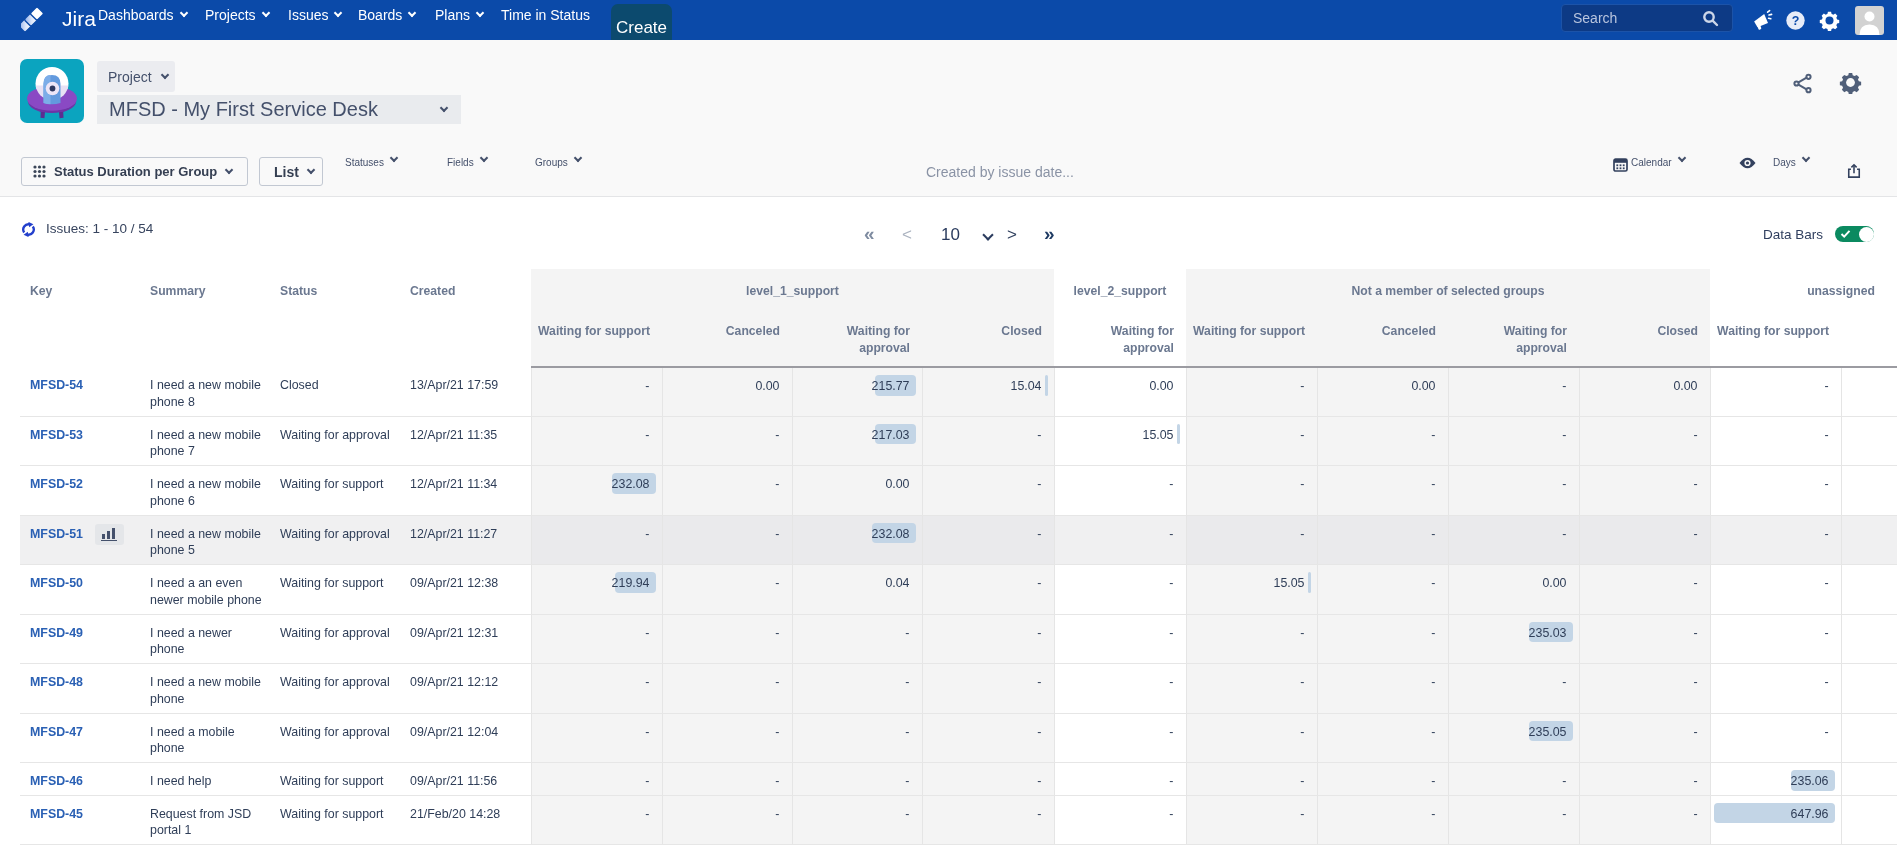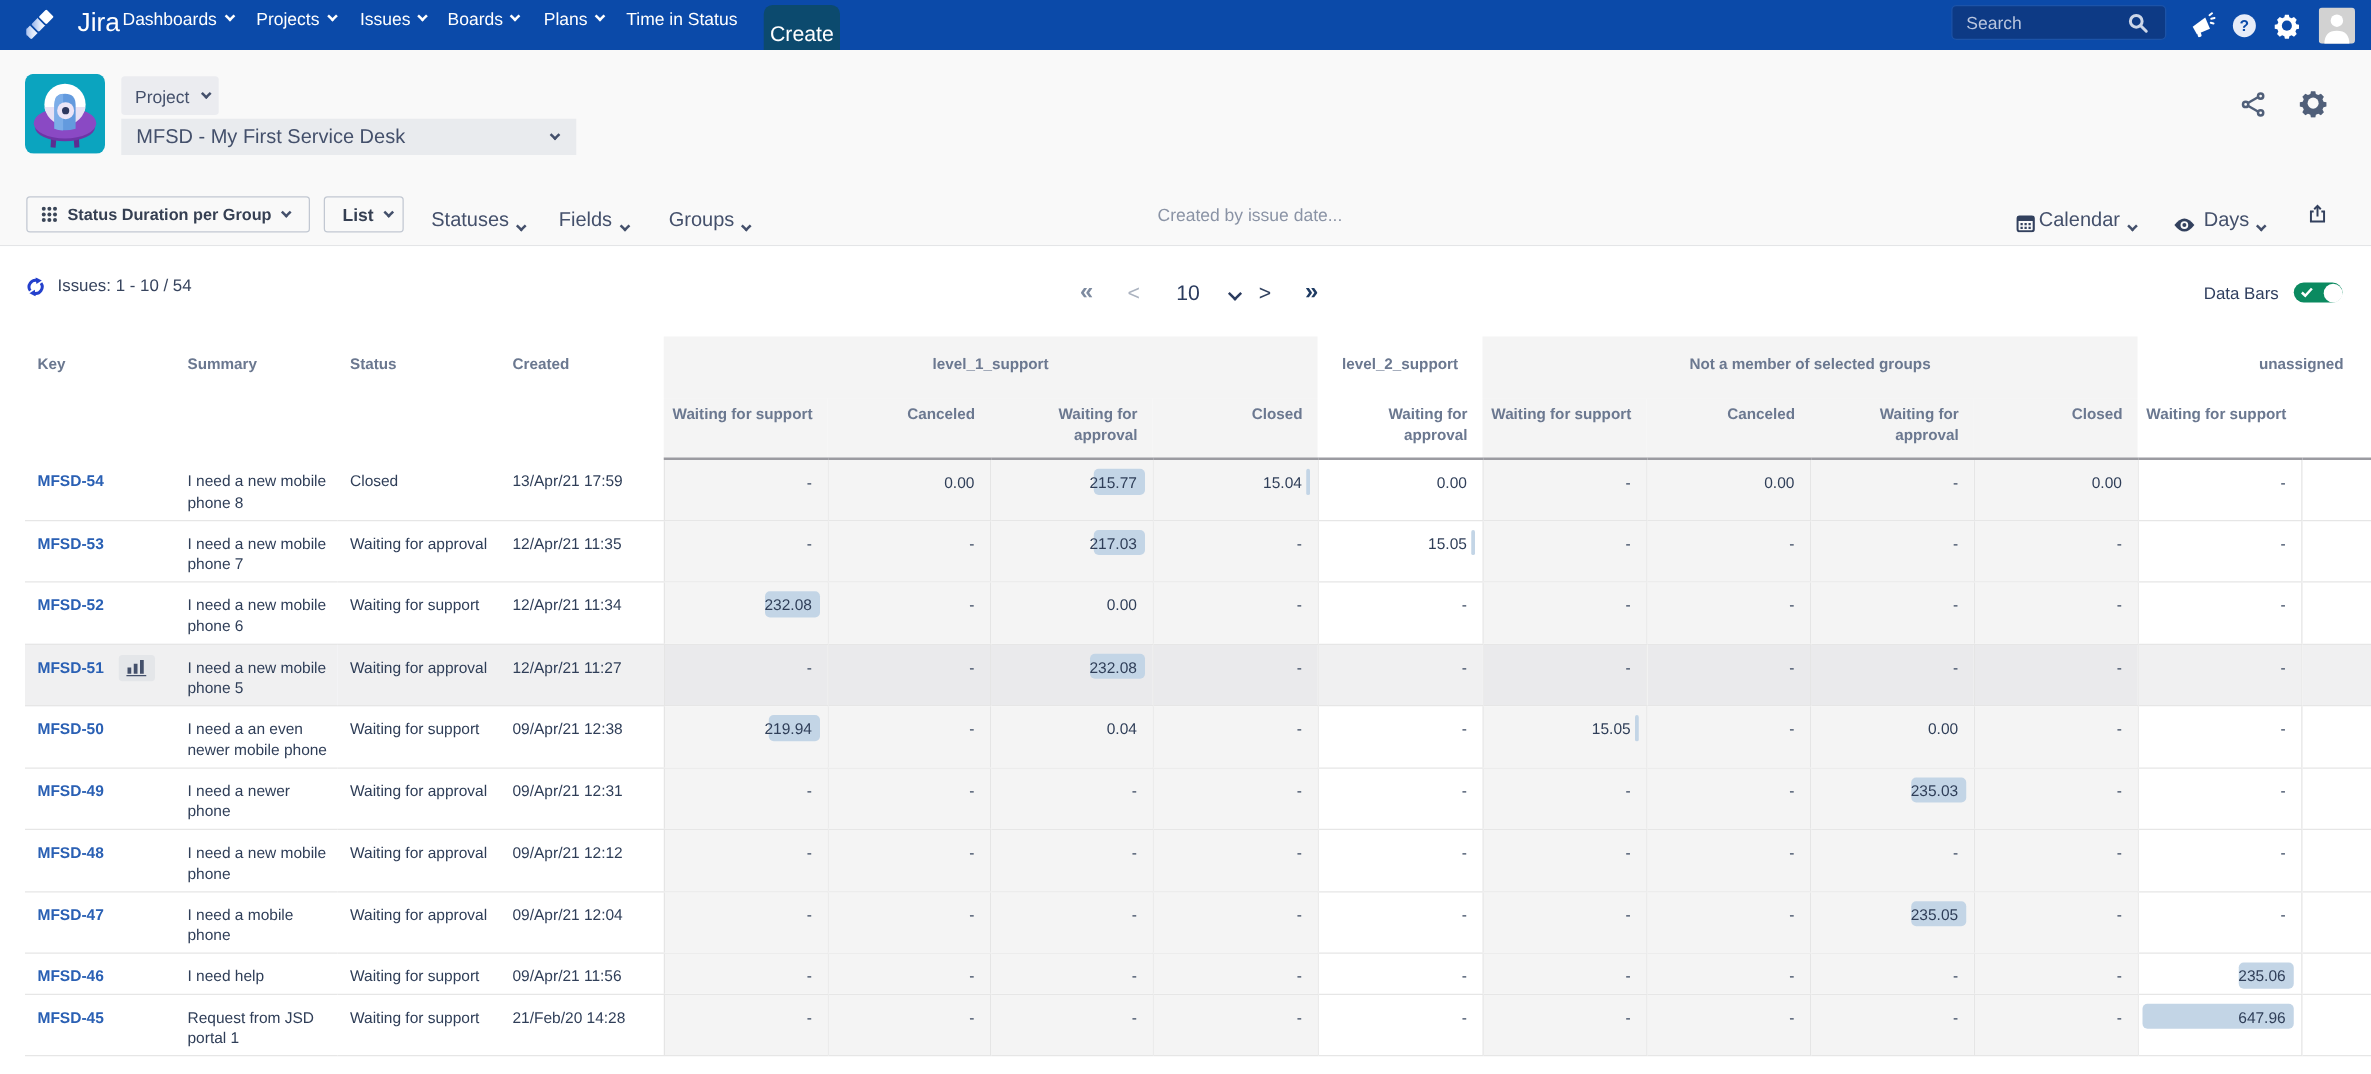--- a/index.html
+++ b/index.html
@@ -11,25 +11,25 @@
 .navitem{position:absolute;top:0;height:29px;display:flex;align-items:center;color:#fff;font-size:14px}
 .chev{display:inline-block;width:6px;height:6px;border-right:2px solid #fff;border-bottom:2px solid #fff;transform:rotate(45deg);margin-left:7px;margin-top:-3px}
 .chevd{display:inline-block;width:6px;height:6px;border-right:2px solid #44506b;border-bottom:2px solid #44506b;transform:rotate(45deg);margin-left:7px;position:relative;top:-2px}
 .createbtn{position:absolute;left:611px;top:4px;width:61px;height:47px;background:#0c4a6e;border-radius:7px;color:#fff;font-size:17px;display:flex;align-items:center;justify-content:center}
 .searchbox{position:absolute;left:1561px;top:4px;width:172px;height:28px;background:#0d3a85;border:1px solid #1c53a8;border-radius:4px;color:#b9c5de;font-size:14px;display:flex;align-items:center;padding-left:11px}
 .navicon{position:absolute;top:0;height:40px;display:flex;align-items:center}
 
 .zone-top{position:absolute;left:0;top:40px;width:1897px;height:157px;background:#f9f9f9;border-bottom:1px solid #e4e5e7}
 .pavatar{position:absolute;left:20px;top:59px;width:64px;height:64px;border-radius:7px;overflow:hidden}
 .pbtn{position:absolute;left:97px;top:61px;width:78px;height:31px;background:#ebecf0;border-radius:3px;color:#44506b;font-size:14px;display:flex;align-items:center;padding-left:11px}
-.pselect{position:absolute;left:97px;top:95px;width:364px;height:29px;background:#e9ebee;border-radius:0;color:#44506b;font-size:16px;display:flex;align-items:center;padding-left:12px}
+.pselect{position:absolute;left:97px;top:95px;width:364px;height:29px;background:#e9ebee;border-radius:0;color:#44506b;font-size:20px;display:flex;align-items:center;padding-left:12px}
 .pselect .chevd{position:absolute;right:14px;top:10px}
 
 .tbtn{position:absolute;top:157px;height:29px;border:1px solid #c2c8d2;border-radius:3px;background:transparent;color:#353f52;font-size:14px;font-weight:bold;display:flex;align-items:center}
-.tlink{position:absolute;top:157px;height:29px;color:#44506b;font-size:16px;display:flex;align-items:flex-end}
+.tlink{position:absolute;top:157px;height:29px;color:#44506b;font-size:10px;display:flex;align-items:flex-start}
 .filterph{position:absolute;left:926px;top:157px;height:29px;color:#8a93a5;font-size:14px;display:flex;align-items:center}
 
 .issrow{position:absolute;left:0;top:197px;width:1897px;height:72px;background:#fff}
 .isstext{position:absolute;left:46px;top:221px;font-size:13.5px;color:#37445e}
 .pag{position:absolute;font-size:16px;color:#2a3b5e}
 .databars{position:absolute;left:1763px;top:227px;font-size:13.5px;color:#2f3e5e}
 .toggle{position:absolute;left:1835px;top:226px;width:39px;height:16px;border-radius:8px;background:#0b8a60}
 .toggle .knob{position:absolute;right:0.5px;top:0.5px;width:15px;height:15px;border-radius:50%;background:#fff}
 
 .tablewrap{position:absolute;left:20px;top:269px;width:1877px;height:578px;overflow:hidden}
@@ -200,21 +200,21 @@
     </svg>
     <span style="margin-left:3px">Calendar</span>
     <span class="chevd"></span>
   </div>
   <div class="tlink" style="left:1739px">
     <svg width="17" height="12" viewBox="0 0 17 12">
       <path d="M0.5 6 Q8.5 -4.5 16.5 6 Q8.5 16.5 0.5 6 Z" fill="#33415e"></path>
       <circle cx="8.5" cy="6" r="3.1" fill="#f9f9f9"></circle>
       <circle cx="8.5" cy="6" r="1.6" fill="#33415e"></circle>
     </svg>
-    <span style="margin-left:7px">Days</span>
+    <span style="margin-left:17px">Days</span>
     <span class="chevd"></span>
   </div>
   <div class="abs" style="left:1847px;top:163px"><svg width="14" height="16" viewBox="0 0 16 17">
       <g stroke="#33415e" stroke-width="1.8" fill="none">
         <path d="M4.5 6.5 H2 V15.5 H14 V6.5 H11.5"></path>
         <line x1="8" y1="11" x2="8" y2="1.8"></line>
         <path d="M5 4.4 L8 1.4 L11 4.4" stroke-linejoin="miter"></path>
       </g>
     </svg></div>
 

